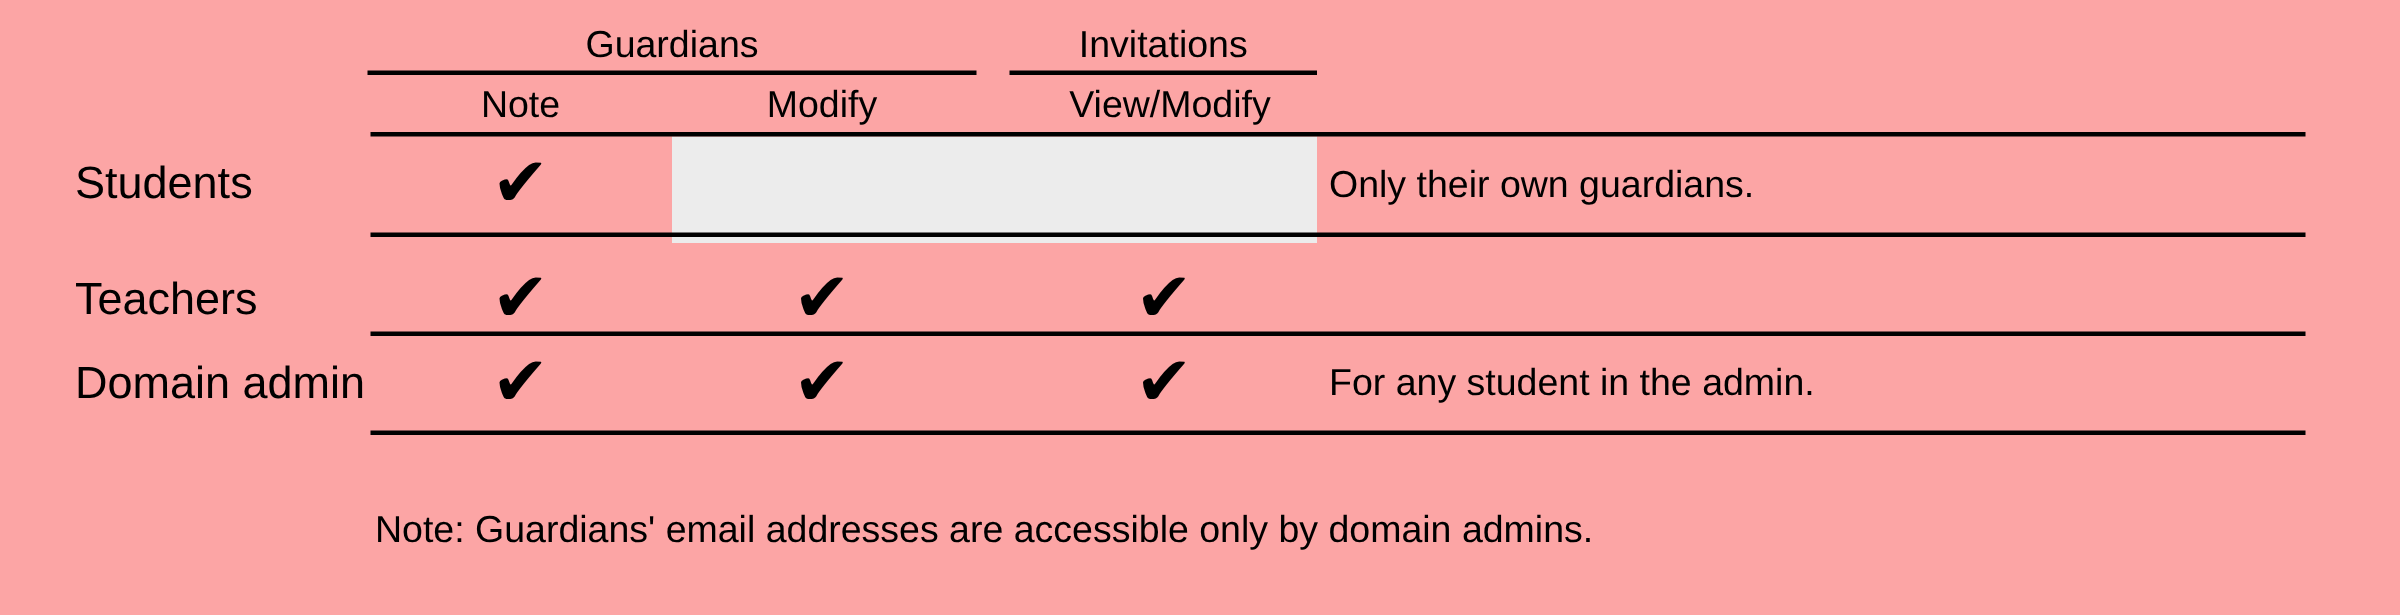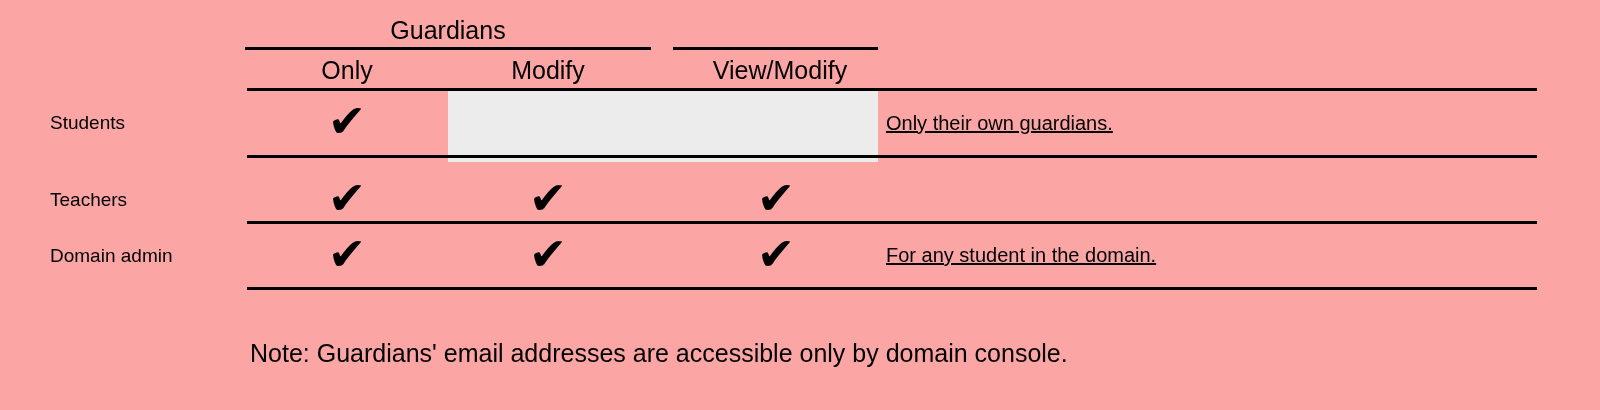--- a/index.html
+++ b/index.html
@@ -22,54 +22,55 @@
   .subheader {
     position: absolute; top: 54px; height: 32px;
     font-size: 25px; line-height: 32px; text-align: center;
     white-space: nowrap;
   }
   .shaded-cell { position: absolute; left: 448px; top: 91px; width: 430px; height: 71px; z-index: 0; }
   .row { position: absolute; left: 0; width: 1600px; z-index: 1; }
   .row-label {
     position: absolute; left: 50px; top: 0; height: 100%;
     display: flex; align-items: center;
-    font-size: 19px; white-space: nowrap;
+    font-size: 30px; white-space: nowrap;
   }
   .check-cell {
     position: absolute; top: 0; height: 100%; width: 80px;
     display: flex; align-items: center; justify-content: center;
   }
   .check-cell .glyph {
     font-size: 46px; font-weight: bold; line-height: 1;
     transform: translateY(-2px);
   }
   .cell-view { left: 307px; }
   .cell-modify { left: 508px; }
   .cell-view-modify { left: 736px; }
   .row-note {
     position: absolute; left: 886px; top: 0; height: 100%; width: 655px;
     display: flex; align-items: center;
-    font-size: 20px; line-height: 31px; text-decoration: underline;
+    font-size: 25px; line-height: 31px;
   }
   .footnote {
     position: absolute; left: 250px; top: 340px;
     font-size: 25px; line-height: 27px; white-space: nowrap;
   }
 </style>
 </head>
 <body>
 
 <div class="canvas">
 
   <div class="group-label" style="left:245px;width:406px;">Guardians</div>
+  <div class="group-label" style="left:673px;width:205px;">Invitations</div>
 
   <div class="hline" style="left:245px;top:47px;width:406px;"></div>
   <div class="hline" style="left:673px;top:47px;width:205px;"></div>
 
-  <div class="subheader" style="left:247px;width:200px;">Only</div>
+  <div class="subheader" style="left:247px;width:200px;">Note</div>
   <div class="subheader" style="left:680px;width:200px;">View/Modify</div>
   <div class="subheader" style="left:448px;width:200px;">Modify</div>
 
   <div class="hline" style="left:247px;top:88px;width:1290px;"></div>
 
   <div class="shaded-cell" style="background-color: rgb(236, 236, 236);"></div>
 
   <div class="row" style="top:91px;height:64px;">
     <div class="row-label">Students</div>
     <div class="check-cell cell-view">
@@ -99,20 +100,20 @@
     <div class="row-label">Domain admin</div>
     <div class="check-cell cell-view">
       <span class="glyph">✔</span>
     </div>
     <div class="check-cell cell-modify">
       <span class="glyph">✔</span>
     </div>
     <div class="check-cell cell-view-modify">
       <span class="glyph">✔</span>
     </div>
-    <div class="row-note">For any student in the domain.</div>
+    <div class="row-note">For any student in the admin.</div>
   </div>
 
   <div class="hline" style="left:247px;top:287px;width:1290px;"></div>
 
-  <div class="footnote">Note: Guardians' email addresses are accessible only by domain console.</div>
+  <div class="footnote">Note: Guardians' email addresses are accessible only by domain admins.</div>
 
 </div>
 
 </body></html>

